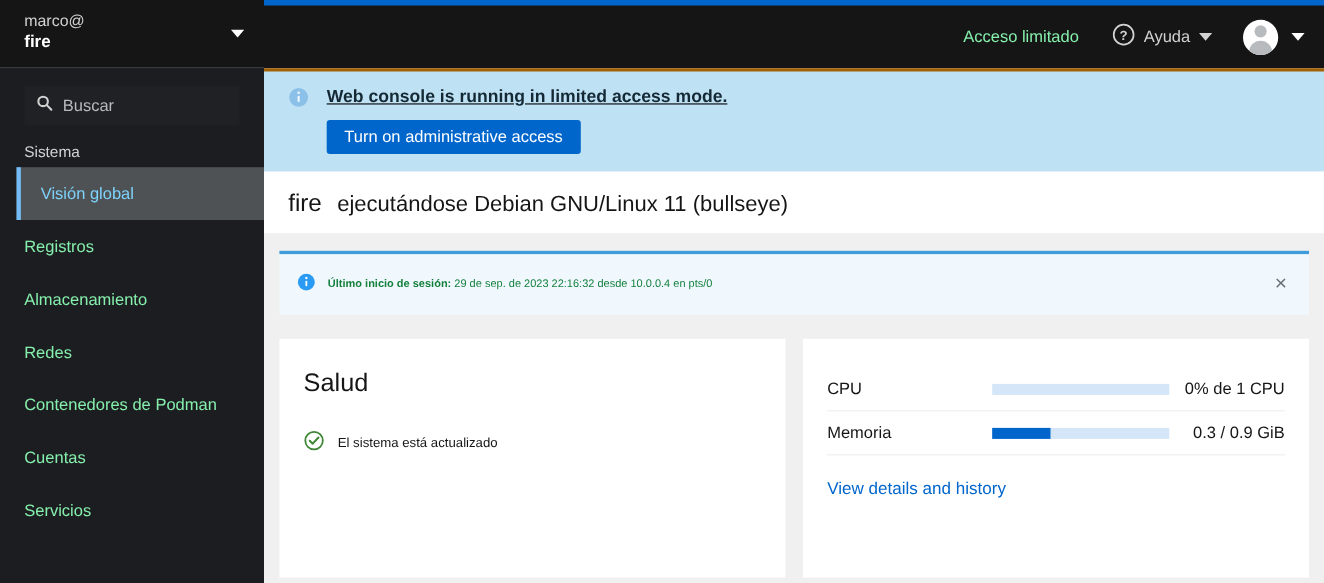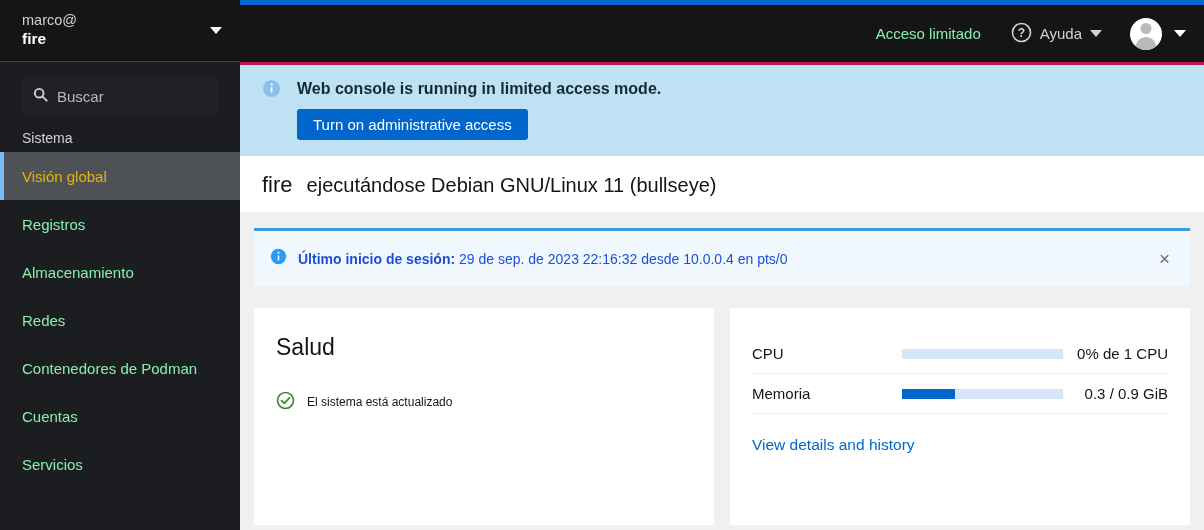--- a/index.html
+++ b/index.html
@@ -58,21 +58,21 @@
   }
   .nav-list { list-style: none; }
   .nav-item {
     height: 48px;
     display: flex; align-items: center;
     padding-left: 22px;
     font-size: 15px; color: #86efac;
     position: relative;
     cursor: pointer;
   }
-  .nav-item.active { background: #4f5255; color: #eab308; }
+  .nav-item.active { background: #4f5255; color: #7dd3fc; margin-left: 15px; }
   .nav-item.active::before {
     content: ""; position: absolute; left: 0; top: 0; bottom: 0;
     width: 4px; background: #73bcf7;
   }
 
   
   .main { flex: 1 1 auto; height: 530px; position: relative; background: #f0f0f0; overflow: hidden; }
 
   .topbar {
     height: 62px; background: #151515;
@@ -99,23 +99,23 @@
   }
   .avatar::after {
     content: ""; position: absolute; left: 50%; top: 19px;
     width: 21px; height: 18px; border-radius: 11px 11px 0 0;
     background: #b8bbbe; transform: translateX(-50%);
   }
 
   
   .limited-alert {
     background: #bee1f4;
-    border-top: 3px solid #be185d;
+    border-top: 3px solid #a16207;
     padding: 14px 16px 16px 22px;
-    display: flex; gap: 16px;
+    display: flex; gap: 16px; text-decoration: underline;
   }
   .limited-alert .alert-body { padding-top: 1px; }
   .limited-title {
     font-size: 16px; font-weight: 700; color: #152935;
     margin-bottom: 11px;
   }
   .btn-primary {
     background: #0066cc; color: #fff;
     border: 0; border-radius: 3px;
     font-size: 15px; font-family: "Liberation Sans", sans-serif;
@@ -133,21 +133,21 @@
 
   
   .content-area { padding: 16px 14px 0 14px; }
   .login-alert {
     background: #f0f8fe;
     border-top: 3px solid #3f9bd9;
     display: flex; align-items: center;
     padding: 16px 14px 16px 16px;
     gap: 11px;
   }
-  .login-alert .login-text { flex: 1 1 auto; font-size: 14px; color: #1d4ed8; }
+  .login-alert .login-text { flex: 1 1 auto; font-size: 10px; color: #15803d; }
   .login-text b { font-weight: 700; }
   .alert-close {
     background: transparent; border: 0; cursor: pointer;
     color: #6a6e73; font-size: 19px; line-height: 1;
     padding: 2px 6px; font-family: "Liberation Sans", sans-serif;
   }
 
   
   .cards { display: flex; gap: 16px; margin-top: 22px; }
   .card { background: #ffffff; flex: 1 1 0; min-height: 217px; padding: 26px 22px 20px 22px; }

